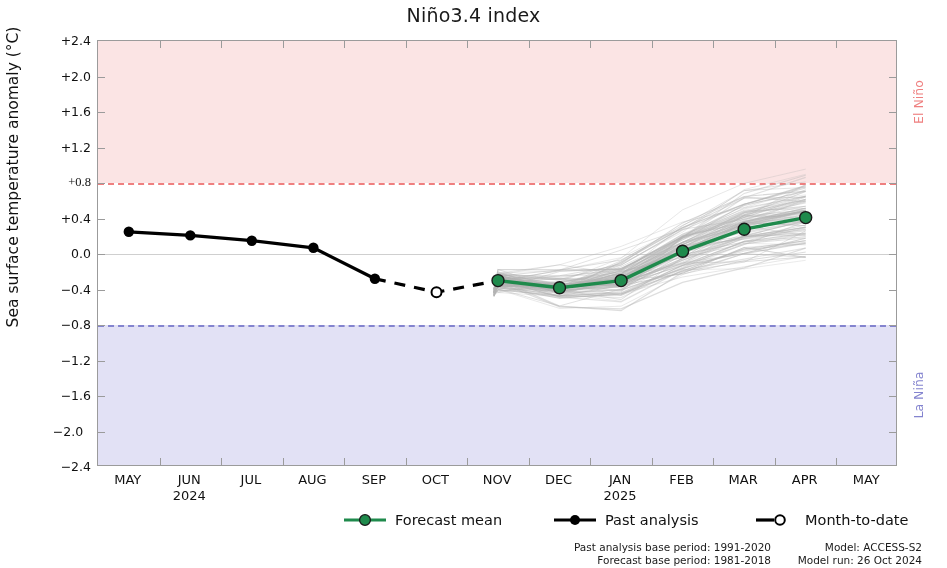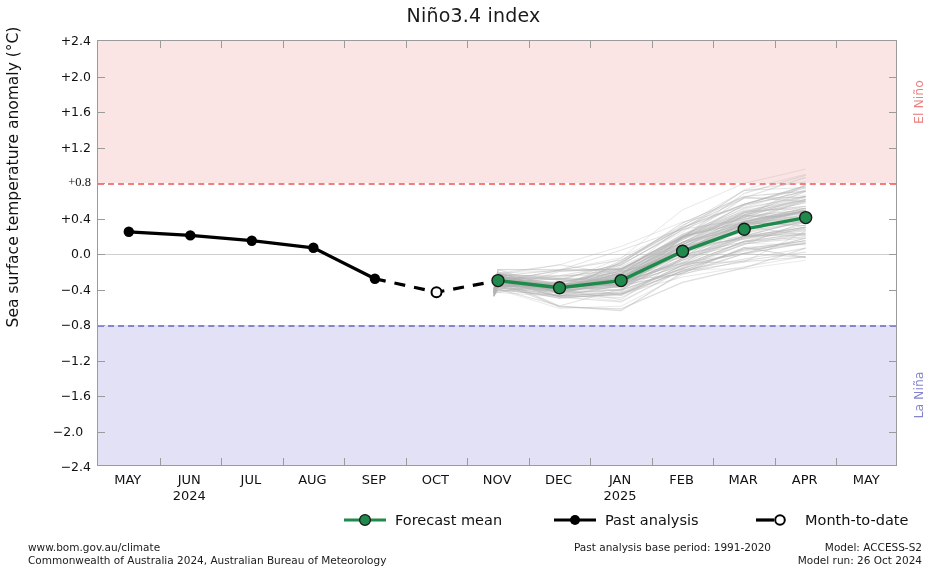--- a/index.html
+++ b/index.html
@@ -457,25 +457,22 @@
       </div>
       <div class="legend-item" style="left: 655px;">
         <svg width="46" height="16" class="legend-glyph">
           <line x1="4" y1="8" x2="22" y2="8" stroke="#000" stroke-width="3.2"></line>
           <circle cx="28" cy="8" r="4.8" fill="#fff" stroke="#000" stroke-width="2"></circle>
         </svg>
         <span class="legend-text">Month-to-date</span>
       </div>
     </div>
 
-  <div class="footer-left">
-    <div>www.bom.gov.au/climate</div>
-    <div>Commonwealth of Australia 2024, Australian Bureau of Meteorology</div>
-  </div>
   <div class="footer-mid">
     <div>Past analysis base period: 1991-2020</div>
+    <div>Forecast base period: 1981-2018</div>
   </div>
   <div class="footer-right">
     <div>Model: ACCESS-S2</div>
     <div>Model run: 26 Oct 2024</div>
   </div>
 
 </div>
 
 </body></html>

